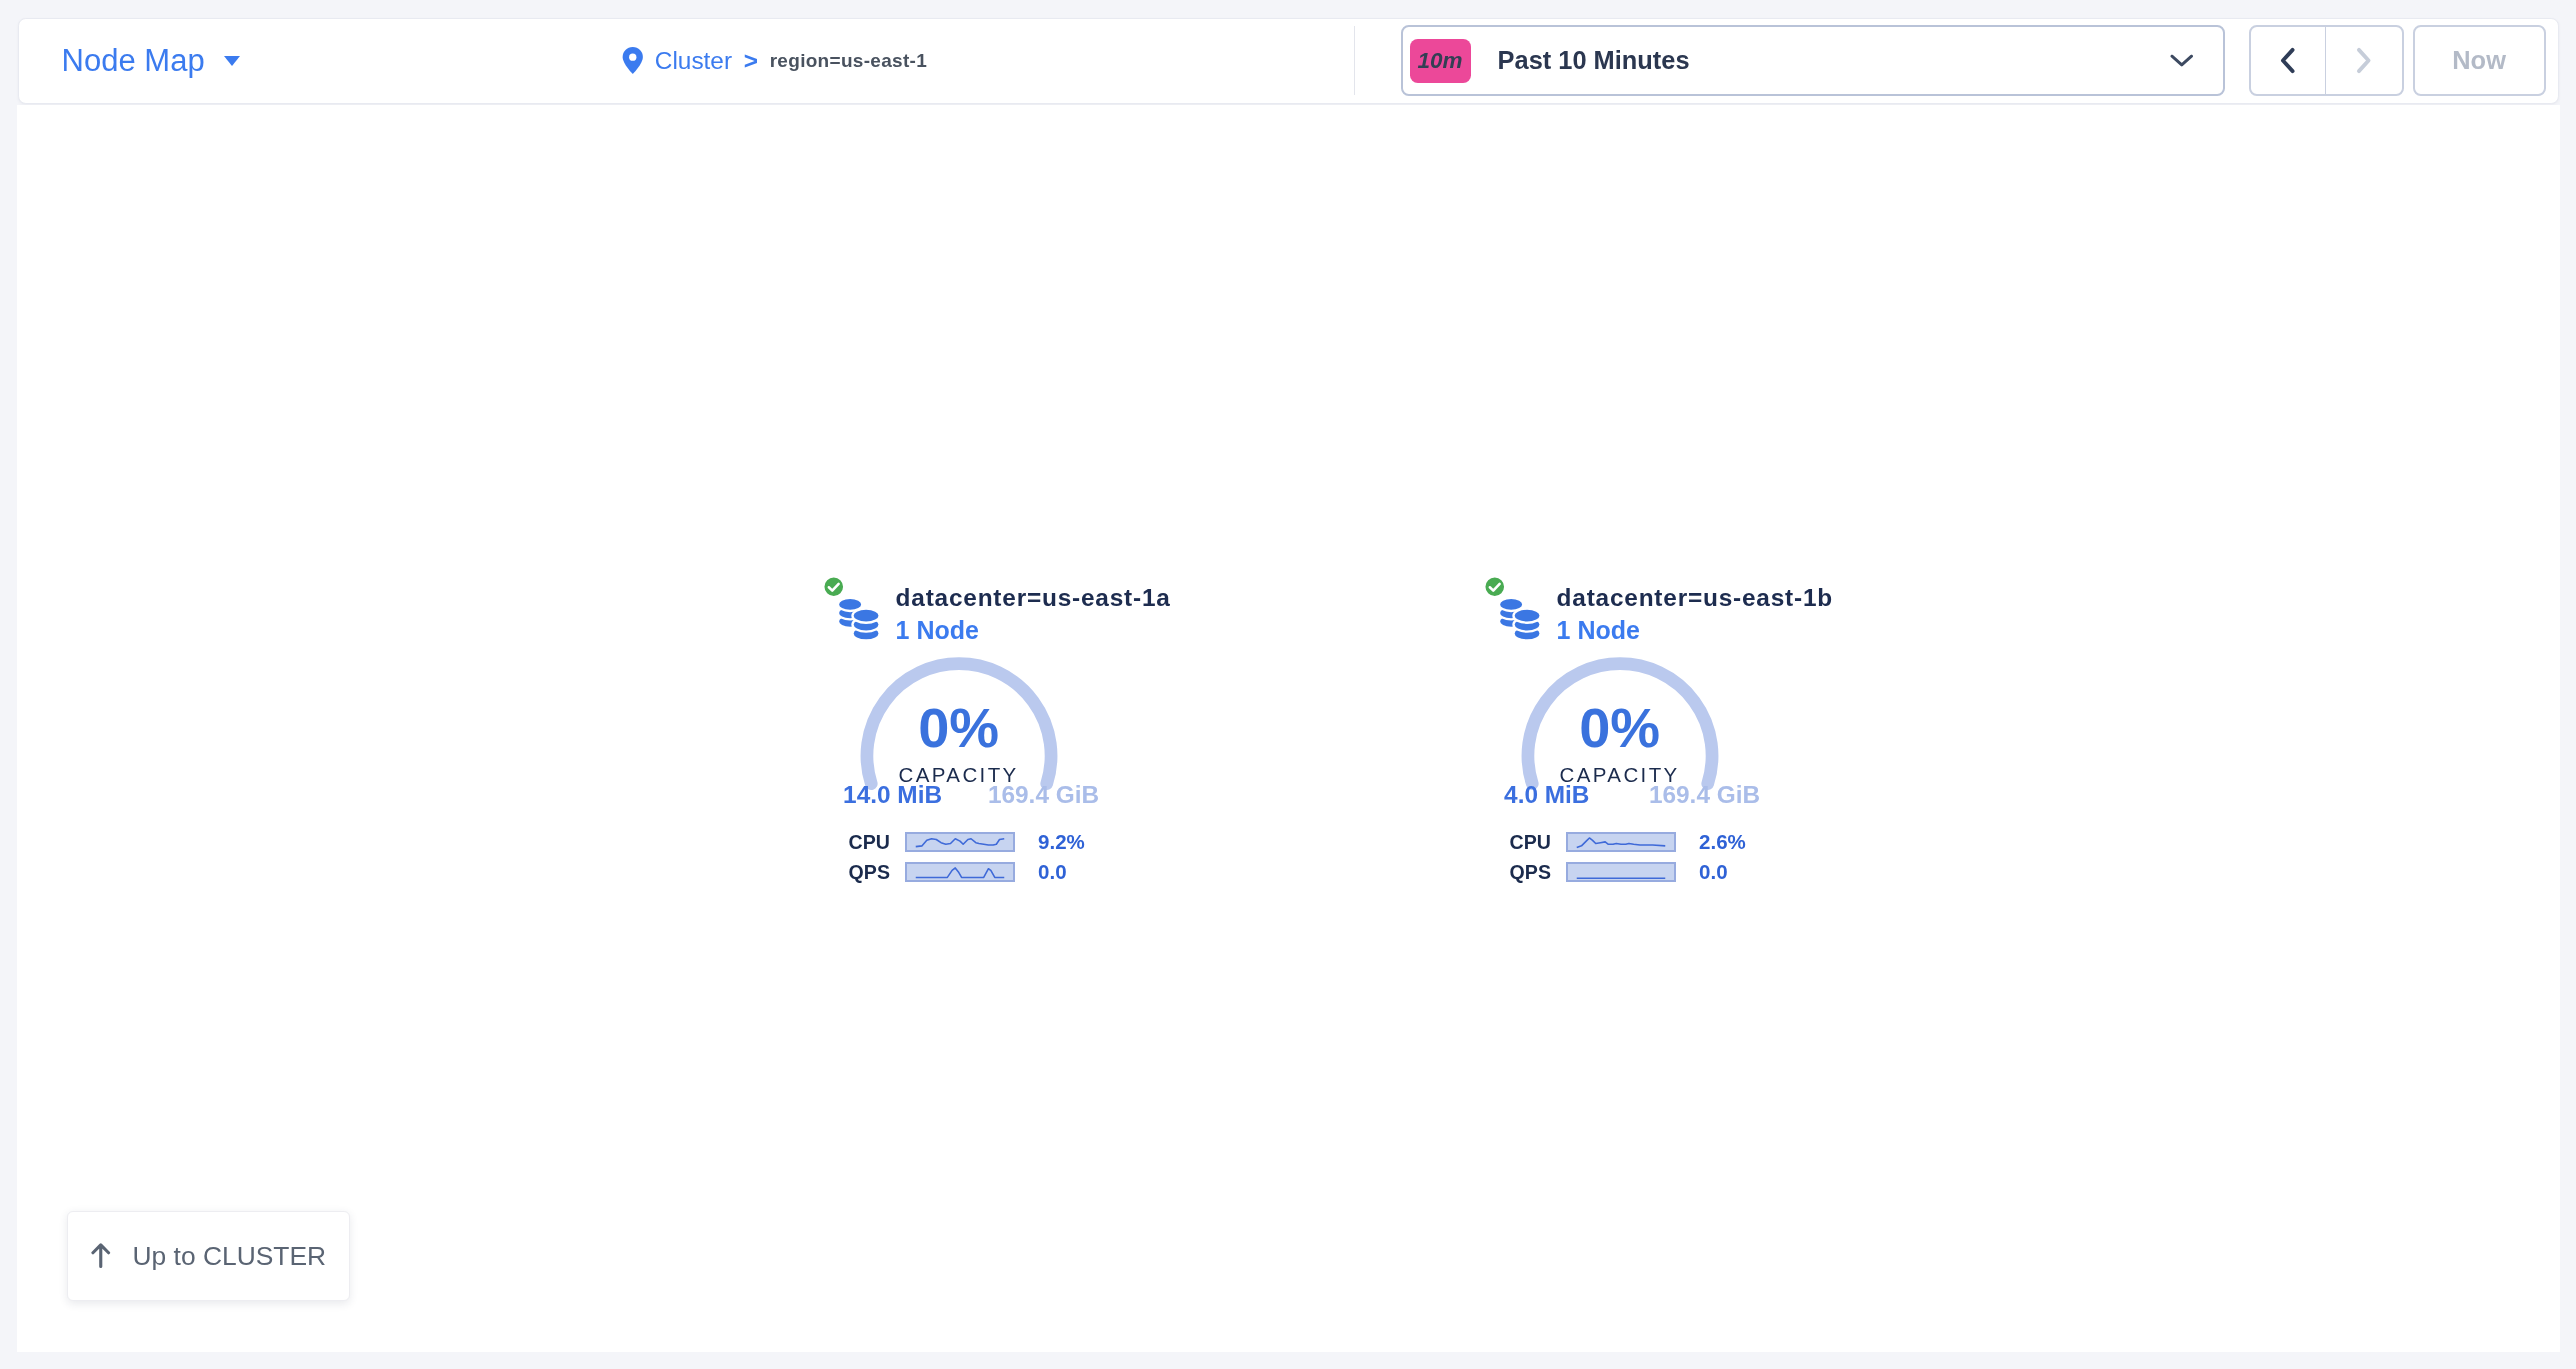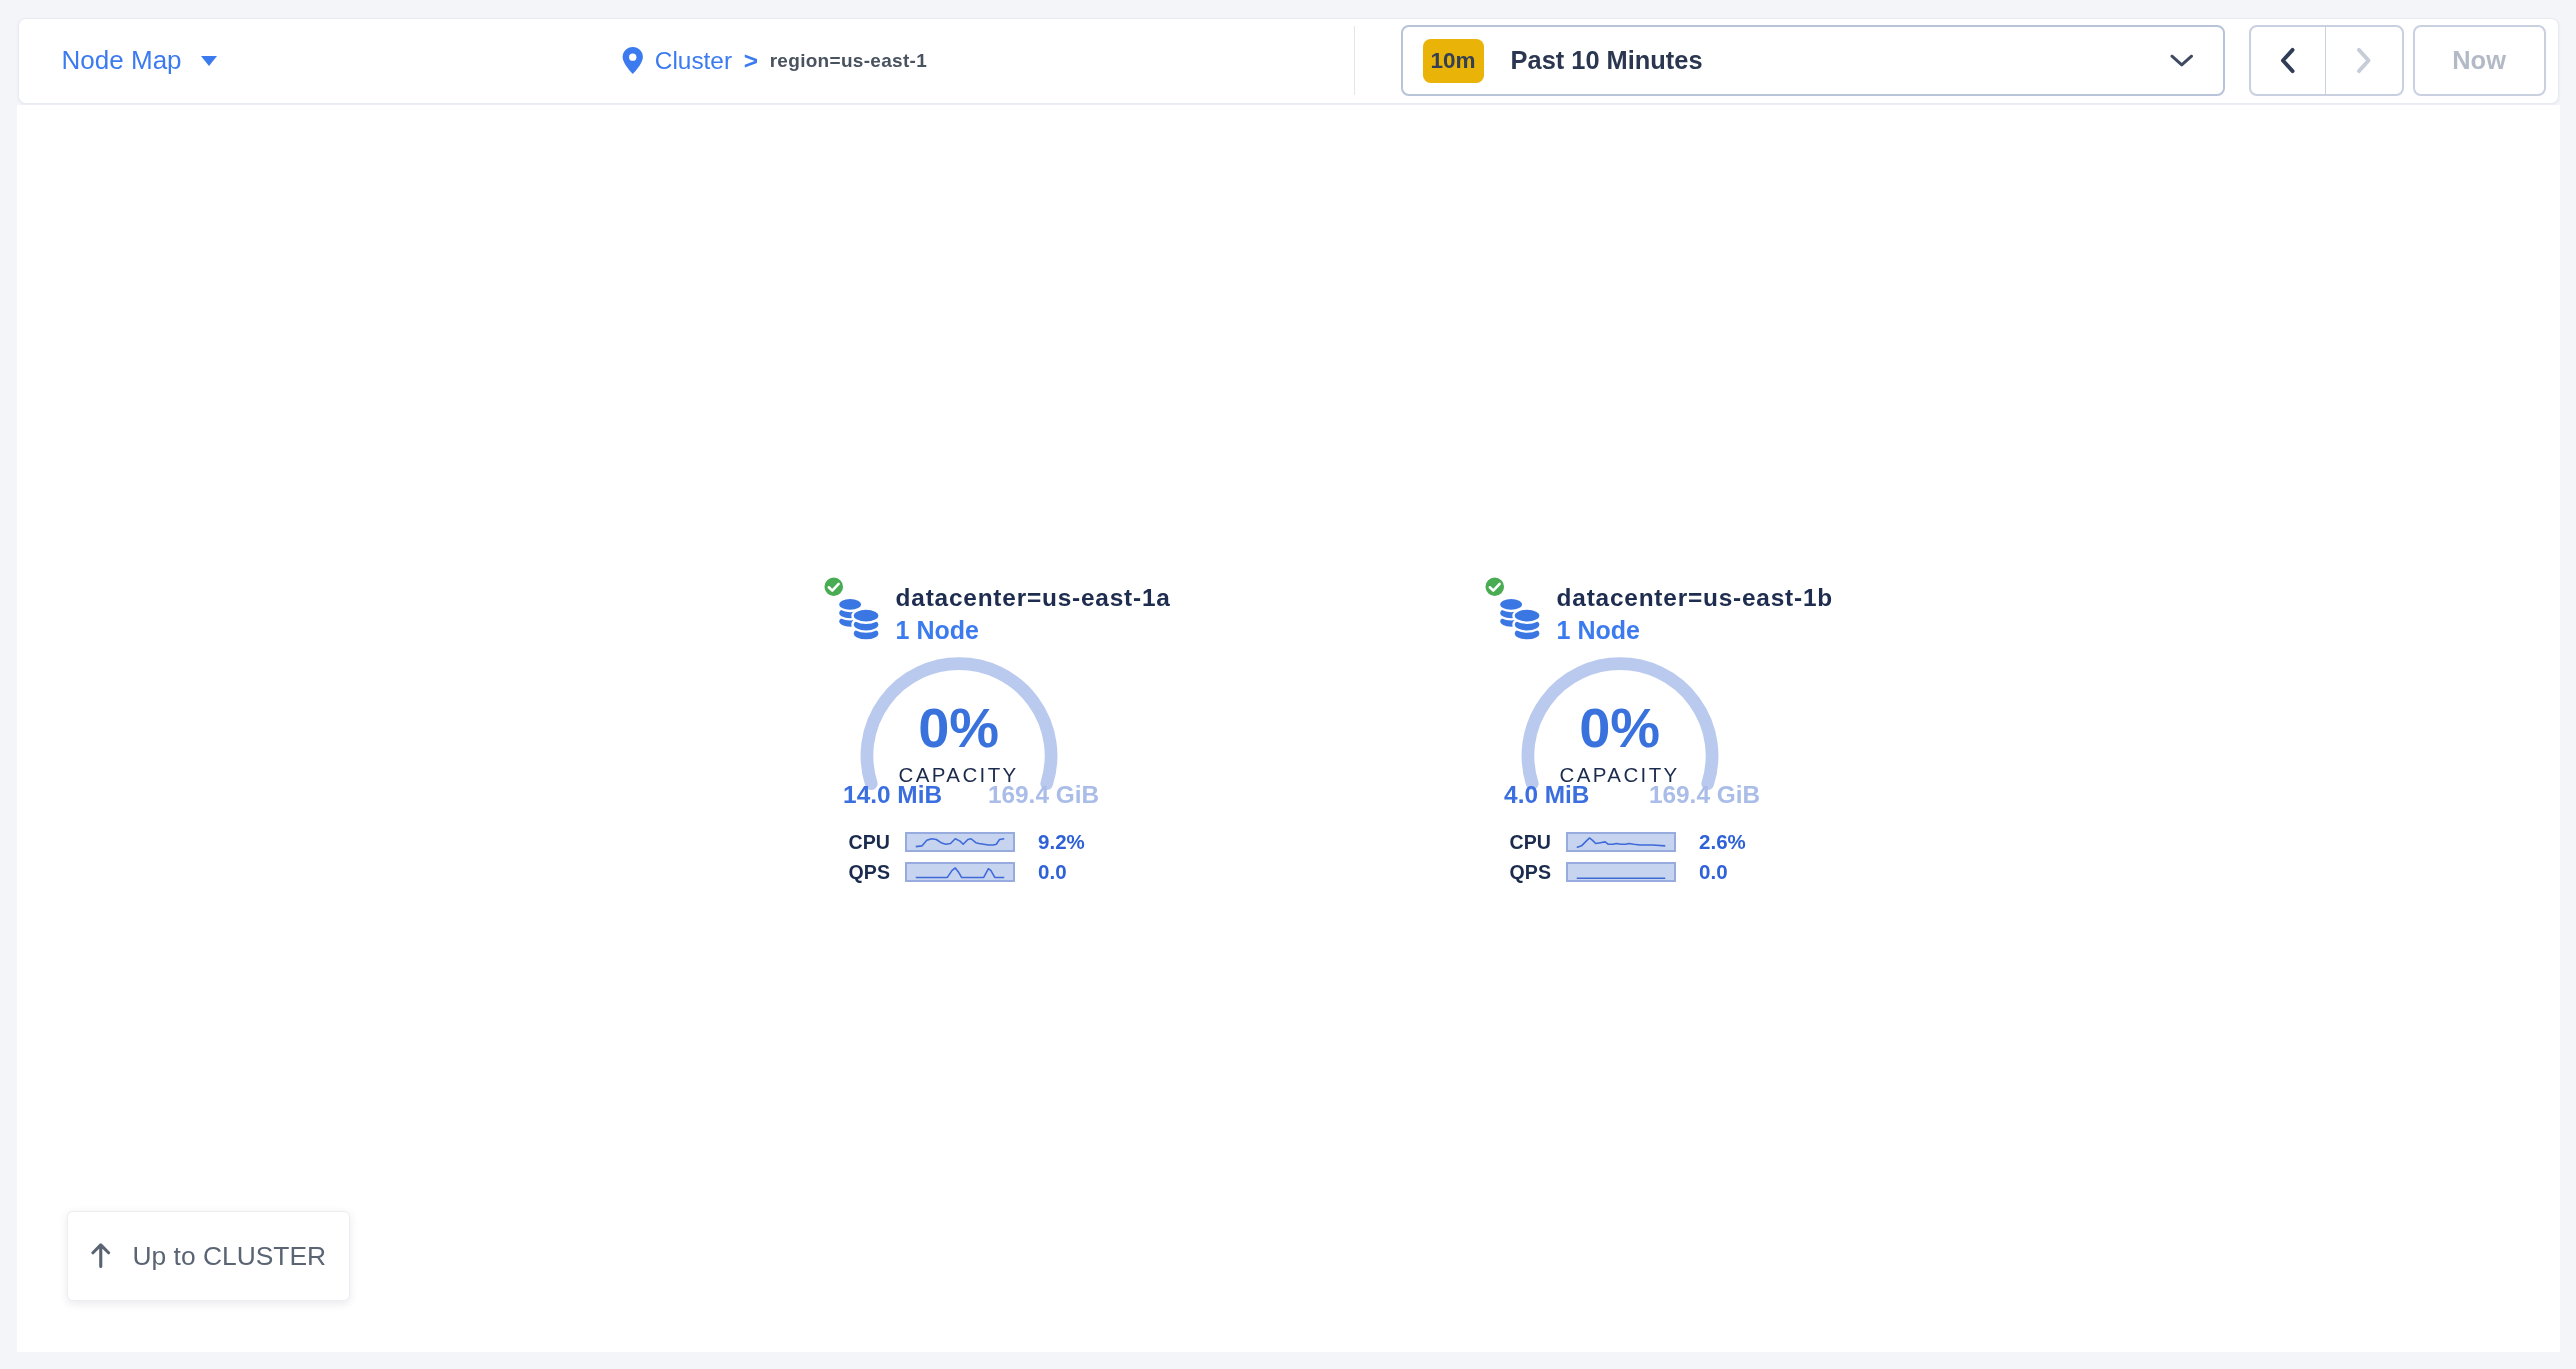--- a/index.html
+++ b/index.html
@@ -14,44 +14,44 @@
   
   .header {
     position:absolute; left:17.6px; top:17.6px; width:2541px; height:86px;
     background:#ffffff; border:1px solid #e8eaf1; border-radius:7.8px;
     box-shadow:0 1px 2.9px rgba(60,70,100,.06);
   }
   .view-select {
     position:absolute; left:43px; top:0; height:100%;
     display:flex; align-items:center; gap:19.6px; cursor:pointer;
   }
-  .view-select .vs-label { font-size:26px; color:#3b7bef; }
+  .view-select .vs-label { font-size:31px; color:#3b7bef; }
   .vs-caret {
     width:0; height:0; border-left:8.8px solid transparent; border-right:8.8px solid transparent;
     border-top:10.8px solid #3b7bef;
   }
   .breadcrumb {
     position:absolute; left:603px; top:0; height:100%;
     display:flex; align-items:center; gap:11.7px;text-align:center;
   }
   .breadcrumb .crumb-link { font-size:24.4px; color:#3b7bef; cursor:pointer; }
   .breadcrumb .crumb-sep { font-size:24.4px; color:#3b7bef; font-weight:700; }
   .breadcrumb .crumb-current { font-size:19px; color:#49525f; font-weight:700; letter-spacing:0.3px; }
   .header-divider {
     position:absolute; left:1335px; top:7.8px; bottom:7.8px; width:1px; background:#e3e5ec;
   }
   .time-select {
     position:absolute; left:1382px; top:6.8px; width:824px; height:71px;
     border:2px solid #b9c3d8; border-radius:7.8px; background:#fff;
     display:flex; align-items:center; cursor:pointer;
   }
   .time-badge {
-    margin-left:20px; width:61px; height:44px; background:#eab308; border-radius:7.8px;
+    margin-left:7px; width:61px; height:44px; background:#ec4899; border-radius:7.8px;
     display:flex; align-items:center; justify-content:center;
-    font-size:22.5px; font-weight:700; color:#333f54;
+    font-size:22.5px; font-weight:700; color:#333f54;font-style:italic;
   }
   .time-label { margin-left:27px; font-size:25.4px; font-weight:700; color:#2b3750; }
   .time-chevron { position:absolute; right:29px; top:50%; transform:translateY(-50%); }
   .pager {
     position:absolute; left:2230px; top:6.8px; width:155px; height:71px;
     border:2px solid #c9d0e0; border-radius:7.8px; background:#fff; display:flex;
   }
   .pager-btn { width:50%; display:flex; align-items:center; justify-content:center; cursor:pointer; }
   .pager-btn.prev { border-right:1px solid #c9d0e0; }
   .now-btn {

